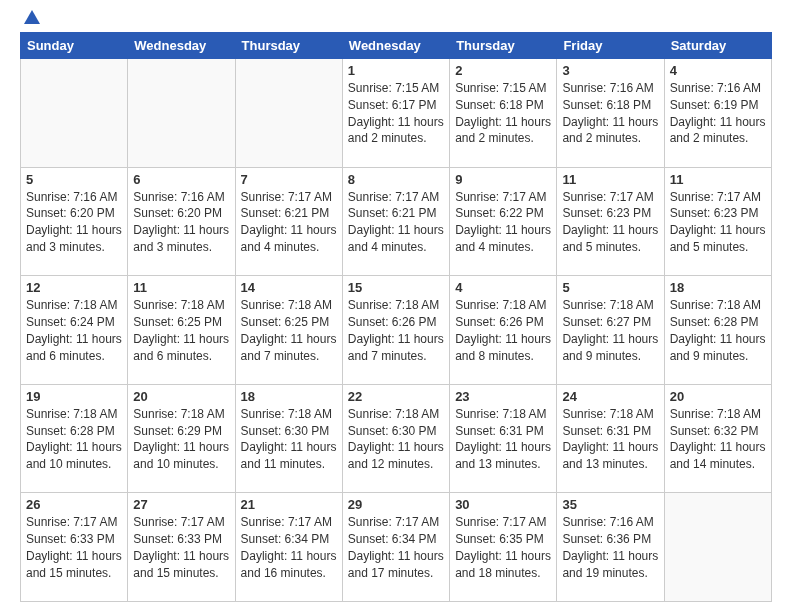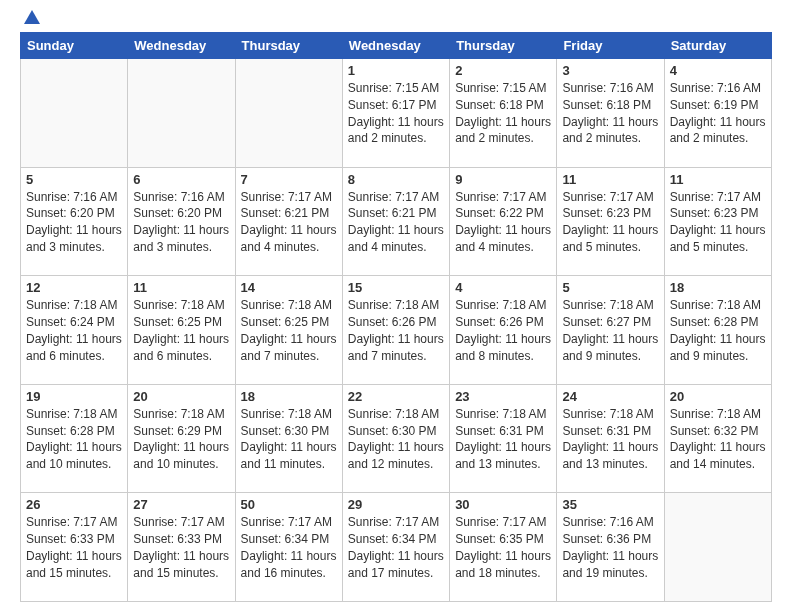--- a/index.html
+++ b/index.html
@@ -334,21 +334,21 @@
 and 15 minutes.</div>
           </td>
           <td>
             <span class="day-num">27</span>
             <div class="day-info" style="white-space: pre-line;">Sunrise: 7:17 AM
 Sunset: 6:33 PM
 Daylight: 11 hours
 and 15 minutes.</div>
           </td>
           <td>
-            <span class="day-num">50</span>
+            <span class="day-num">21</span>
             <div class="day-info" style="white-space: pre-line;">Sunrise: 7:17 AM
 Sunset: 6:34 PM
 Daylight: 11 hours
 and 16 minutes.</div>
           </td>
           <td>
             <span class="day-num">29</span>
             <div class="day-info" style="white-space: pre-line;">Sunrise: 7:17 AM
 Sunset: 6:34 PM
 Daylight: 11 hours

